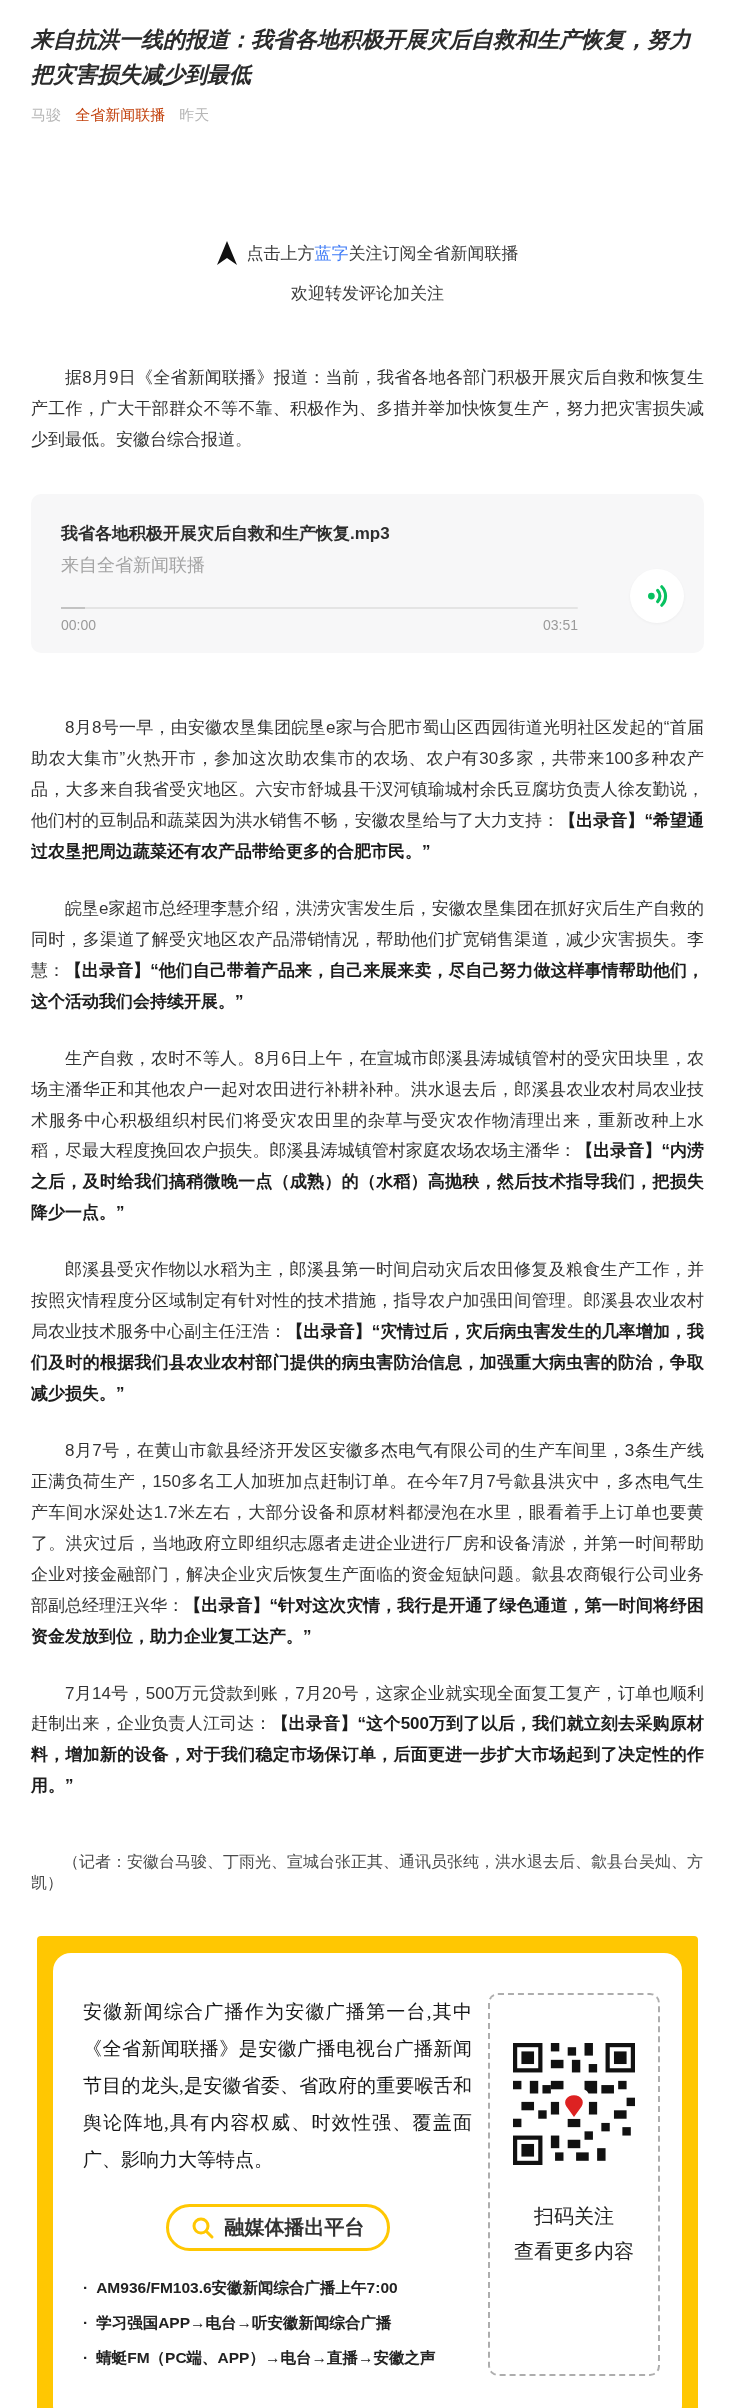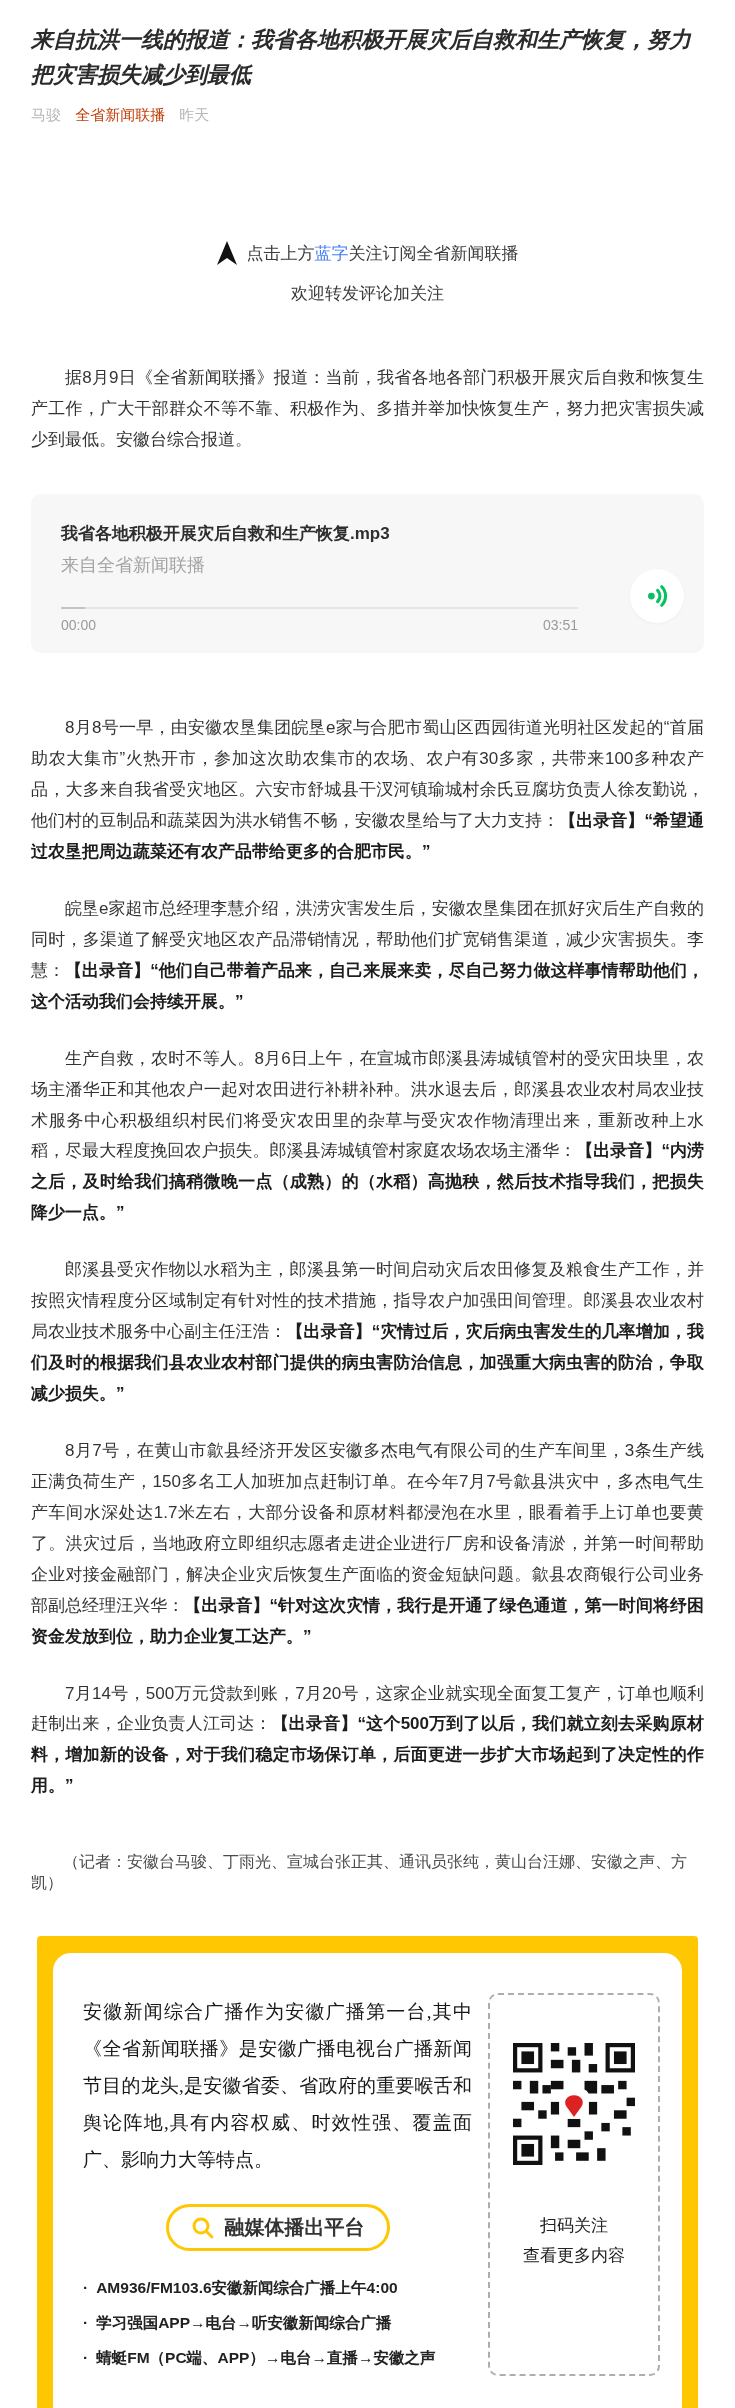--- a/index.html
+++ b/index.html
@@ -35,21 +35,21 @@
 
   
   .promo { margin: 4px 6px 0; background: #ffc702; border-radius: 4px; padding: 17px 16px; }
   .promo-inner { background: #fff; border-radius: 18px; padding: 40px 22px 48px 30px; display: flex; }
   .promo-left { flex: 1; padding-right: 16px; }
   .promo-intro { font-family: "Liberation Serif", "DejaVu Serif", serif; font-weight: 400; font-size: 19px; line-height: 1.95; color: #171717; text-align: justify; }
   .badge-pill { display: flex; width: max-content; margin: 26px auto 20px; border: 3px solid #ffc702; border-radius: 999px; padding: 7px 22px; align-items: center; gap: 10px; font-weight: 700; font-size: 20px; color: #333; justify-content: flex-end; }
   .channel-list { list-style: none; font-size: 15.5px; font-weight: 700; color: #222; line-height: 2.25; }
   .channel-list li::before { content: "·"; font-weight: 900; margin-right: 8px; }
   .qr-panel { width: 172px; border: 2px dashed #adadad; border-radius: 10px; padding: 48px 12px 26px; text-align: center; }
-  .qr-caption { font-family: "Liberation Serif", "DejaVu Serif", serif; font-size: 17px; color: #222; line-height: 1.75; margin-top: 42px; text-align: center; }
+  .qr-caption { font-family: "Liberation Serif", "DejaVu Serif", serif; font-size: 20px; color: #222; line-height: 1.75; margin-top: 30px; text-align: center; }
 </style>
 </head>
 <body>
 
 <div class="page">
   <div class="content">
 
     <h1 class="title">来自抗洪一线的报道：我省各地积极开展灾后自救和生产恢复，努力把灾害损失减少到最低</h1>
 
     <div class="meta">
@@ -87,35 +87,35 @@
       </div>
     </div>
 
     <p class="para"><span>8月8号一早，由安徽农垦集团皖垦e家与合肥市蜀山区西园街道光明社区发起的“首届助农大集市”火热开市，参加这次助农集市的农场、农户有30多家，共带来100多种农产品，大多来自我省受灾地区。六安市舒城县干汊河镇瑜城村余氏豆腐坊负责人徐友勤说，他们村的豆制品和蔬菜因为洪水销售不畅，安徽农垦给与了大力支持：</span><b>【出录音】“希望通过农垦把周边蔬菜还有农产品带给更多的合肥市民。”</b></p>
     <p class="para"><span>皖垦e家超市总经理李慧介绍，洪涝灾害发生后，安徽农垦集团在抓好灾后生产自救的同时，多渠道了解受灾地区农产品滞销情况，帮助他们扩宽销售渠道，减少灾害损失。李慧：</span><b>【出录音】“他们自己带着产品来，自己来展来卖，尽自己努力做这样事情帮助他们，这个活动我们会持续开展。”</b></p>
     <p class="para"><span>生产自救，农时不等人。8月6日上午，在宣城市郎溪县涛城镇管村的受灾田块里，农场主潘华正和其他农户一起对农田进行补耕补种。洪水退去后，郎溪县农业农村局农业技术服务中心积极组织村民们将受灾农田里的杂草与受灾农作物清理出来，重新改种上水稻，尽最大程度挽回农户损失。郎溪县涛城镇管村家庭农场农场主潘华：</span><b>【出录音】“内涝之后，及时给我们搞稍微晚一点（成熟）的（水稻）高抛秧，然后技术指导我们，把损失降少一点。”</b></p>
     <p class="para"><span>郎溪县受灾作物以水稻为主，郎溪县第一时间启动灾后农田修复及粮食生产工作，并按照灾情程度分区域制定有针对性的技术措施，指导农户加强田间管理。郎溪县农业农村局农业技术服务中心副主任汪浩：</span><b>【出录音】“灾情过后，灾后病虫害发生的几率增加，我们及时的根据我们县农业农村部门提供的病虫害防治信息，加强重大病虫害的防治，争取减少损失。”</b></p>
     <p class="para"><span>8月7号，在黄山市歙县经济开发区安徽多杰电气有限公司的生产车间里，3条生产线正满负荷生产，150多名工人加班加点赶制订单。在今年7月7号歙县洪灾中，多杰电气生产车间水深处达1.7米左右，大部分设备和原材料都浸泡在水里，眼看着手上订单也要黄了。洪灾过后，当地政府立即组织志愿者走进企业进行厂房和设备清淤，并第一时间帮助企业对接金融部门，解决企业灾后恢复生产面临的资金短缺问题。歙县农商银行公司业务部副总经理汪兴华：</span><b>【出录音】“针对这次灾情，我行是开通了绿色通道，第一时间将纾困资金发放到位，助力企业复工达产。”</b></p>
     <p class="para"><span>7月14号，500万元贷款到账，7月20号，这家企业就实现全面复工复产，订单也顺利赶制出来，企业负责人江司达：</span><b>【出录音】“这个500万到了以后，我们就立刻去采购原材料，增加新的设备，对于我们稳定市场保订单，后面更进一步扩大市场起到了决定性的作用。”</b></p>
 
-    <div class="credit">（记者：安徽台马骏、丁雨光、宣城台张正其、通讯员张纯，黄山台汪娜、安徽之声、方凯）</div>
+    <div class="credit">（记者：安徽台马骏、丁雨光、宣城台张正其、通讯员张纯，洪水退去后、歙县台吴灿、方凯）</div>
 
     <div class="promo">
       <div class="promo-inner">
         <div class="promo-left">
           <div class="promo-intro">安徽新闻综合广播作为安徽广播第一台,其中《全省新闻联播》是安徽广播电视台广播新闻节目的龙头,是安徽省委、省政府的重要喉舌和舆论阵地,具有内容权威、时效性强、覆盖面广、影响力大等特点。</div>
           <div class="badge-pill">
             <svg width="24" height="24" viewBox="0 0 24 24">
               <circle cx="10" cy="10" r="7" fill="none" stroke="#ffc702" stroke-width="3"></circle>
               <line x1="15.5" y1="15.5" x2="21" y2="21" stroke="#ffc702" stroke-width="3" stroke-linecap="round"></line>
             </svg>
             <span>融媒体播出平台</span>
           </div>
           <ul class="channel-list">
-            <li><span>AM936/FM103.6安徽新闻综合广播上午4:00</span></li>
+            <li><span>AM936/FM103.6安徽新闻综合广播上午7:00</span></li>
             <li><span>学习强国APP→电台→听安徽新闻综合广播</span></li>
             <li><span>蜻蜓FM（PC端、APP）→电台→直播→安徽之声</span></li>
           </ul>
         </div>
         <div class="qr-panel">
           <svg width="122" height="122" viewBox="0 0 29 29">
             <rect width="29" height="29" fill="#fff"></rect>
             <g fill="#111">
               <rect x="0" y="0" width="7" height="7"></rect>
                 <rect x="22" y="0" width="7" height="7"></rect>

